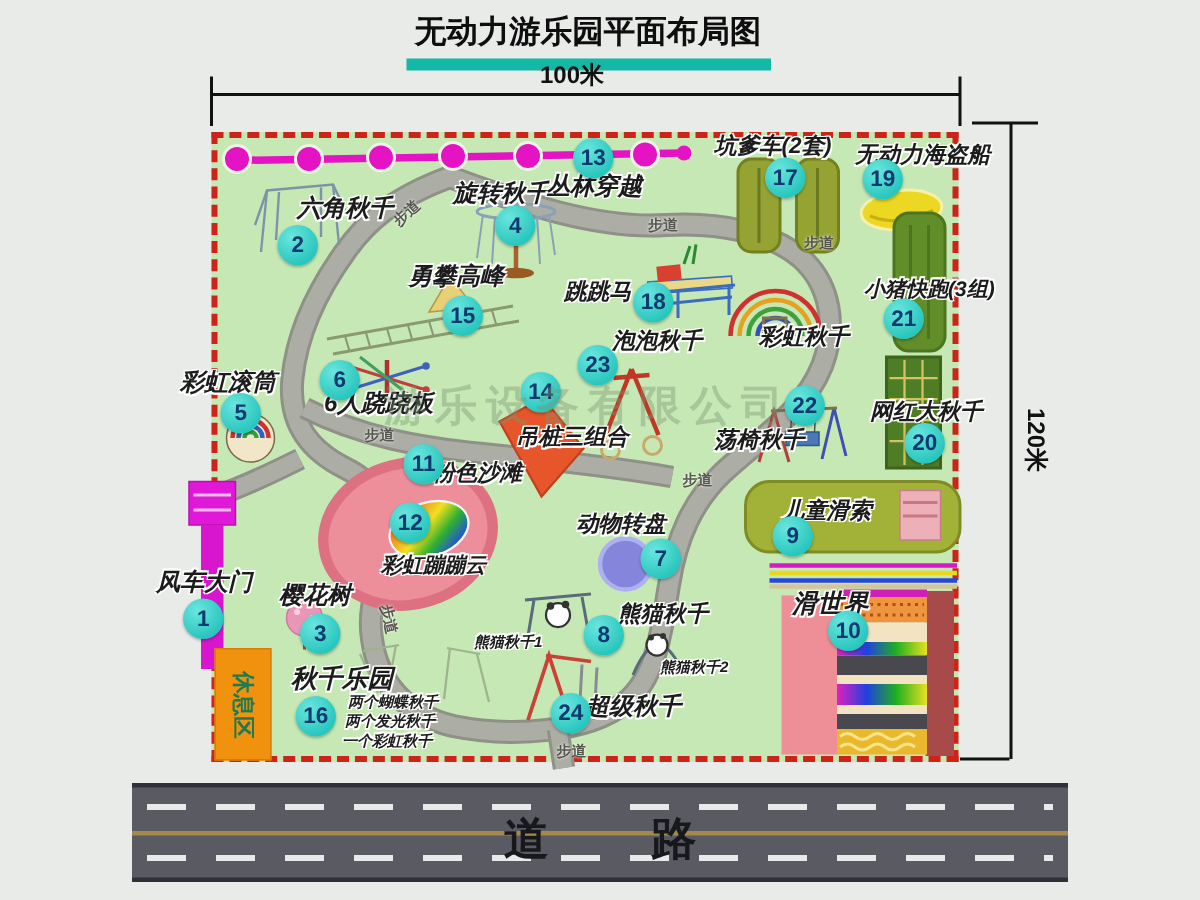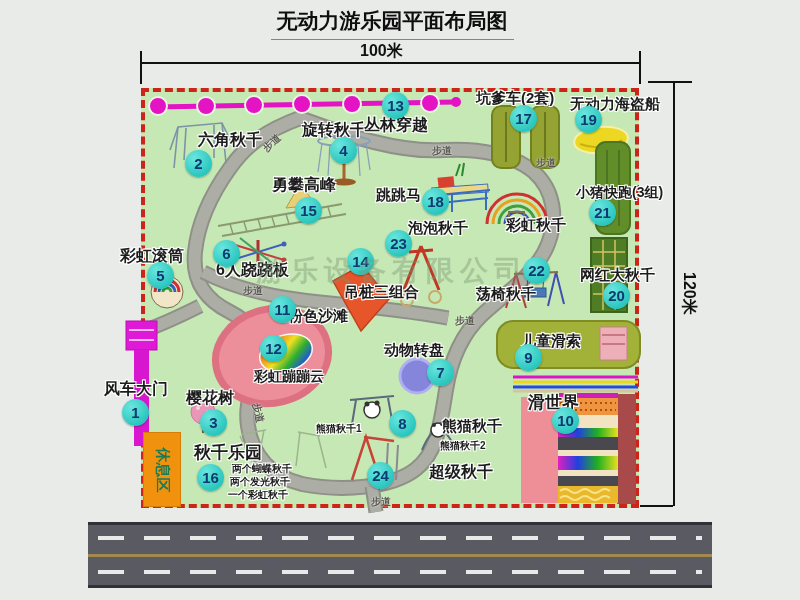--- a/index.html
+++ b/index.html
@@ -1,28 +1,28 @@
 <!DOCTYPE html>
 <html><head>
 <meta charset="utf-8">
 <style>
   html,body{margin:0;padding:0;}
   body{font-family:"Liberation Sans","DejaVu Sans",sans-serif;}
   #stage{position:relative;width:800px;height:600px;background:#e9ebe9;overflow:hidden;}
   .abs{position:absolute;}
   .title{position:absolute;left:0;top:7px;width:784px;text-align:center;
          font-size:21px;font-weight:700;color:#0e0e0e;}
-  .title span{display:inline-block;border-bottom:1px solid #14b8a6;padding:0 6px 4px;}
+  .title span{display:inline-block;border-bottom:8px solid #14b8a6;padding:0 6px 4px;}
   .dim{position:absolute;font-size:16px;font-weight:700;color:#111;line-height:1;}
   .dline{position:absolute;background:#111;}
   .map{position:absolute;left:141px;top:88px;width:498px;height:420px;
        background:#c6e8b4;border:4px dashed #cc2418;box-sizing:border-box;}
   .al{position:absolute;font-weight:700;color:#1c1c1c;white-space:nowrap;line-height:1;
       text-shadow:-1px -1px 0 #fff,1px -1px 0 #fff,-1px 1px 0 #fff,1px 1px 0 #fff,0 -1px 0 #fff,0 1px 0 #fff;
-      font-size:15px;}
+      font-size:15px;font-style:italic;}
   .sm{font-size:10px;}
   .bd{position:absolute;width:27px;height:27px;border-radius:50%;
       background:radial-gradient(circle at 35% 30%,#6ae6de,#29c6be 72%);
       color:#0d3a70;font-weight:700;font-size:15px;display:flex;align-items:center;
       justify-content:center;box-shadow:0 1px 2px rgba(0,0,0,.3);line-height:1;}
   .wp{position:absolute;font-size:10px;font-weight:700;color:#56564e;white-space:nowrap;
       text-shadow:0 0 2px #fff;line-height:1;}
   .rest{position:absolute;left:143px;top:432px;width:36px;height:73px;
         background:#f0920e;border:1px solid #d87c08;}
   .rest span{position:absolute;left:50%;top:50%;transform:translate(-50%,-50%) rotate(90deg);
@@ -291,42 +291,42 @@
   <div class="wp" style="left:248px;top:408px;transform:rotate(78deg);">步道</div>
   <div class="wp" style="left:371px;top:497px;">步道</div>
 
   <div class="al" style="left:104px;top:381px;font-size:16px;">风车大门</div>
   <div class="al" style="left:198px;top:132px;font-size:16px;">六角秋千</div>
   <div class="al" style="left:186px;top:390px;font-size:16px;">樱花树</div>
   <div class="al" style="left:302px;top:122px;font-size:16px;">旋转秋千</div>
   <div class="al" style="left:120px;top:248px;font-size:16px;">彩虹滚筒</div>
   <div class="al" style="left:216px;top:262px;font-size:16px;">6人跷跷板</div>
   <div class="al" style="left:384px;top:342px;">动物转盘</div>
-  <div class="al" style="left:412px;top:418px;margin-left:30px;">熊猫秋千</div>
+  <div class="al" style="left:412px;top:402px;">熊猫秋千</div>
   <div class="al sm" style="left:316px;top:402px;margin-top:22px;">熊猫秋千1</div>
   <div class="al sm" style="left:413px;top:441px;padding-left:27px;">熊猫秋千2</div>
   <div class="al" style="left:521px;top:333px;">儿童滑索</div>
   <div class="al" style="left:528px;top:394px;font-size:17px;">滑世界</div>
   <div class="al" style="left:288px;top:308px;">粉色沙滩</div>
   <div class="al" style="left:254px;top:369px;font-size:14px;">彩虹蹦蹦云</div>
   <div class="al" style="left:364px;top:117px;font-size:16px;">丛林穿越</div>
   <div class="al" style="left:344px;top:284px;">吊桩三组合</div>
   <div class="al" style="left:272px;top:177px;font-size:16px;">勇攀高峰</div>
   <div class="al" style="left:194px;top:444px;font-size:17px;">秋千乐园</div>
   <div class="al sm" style="left:232px;top:464px;">两个蝴蝶秋千</div>
   <div class="al sm" style="left:230px;top:477px;">两个发光秋千</div>
   <div class="al sm" style="left:228px;top:490px;">一个彩虹秋千</div>
   <div class="al" style="left:476px;top:90px;">坑爹车(2套)</div>
   <div class="al" style="left:376px;top:187px;">跳跳马</div>
   <div class="al" style="left:570px;top:96px;">无动力海盗船</div>
   <div class="al" style="left:580px;top:267px;">网红大秋千</div>
   <div class="al" style="left:576px;top:185px;font-size:14px;">小猪快跑(3组)</div>
   <div class="al" style="left:476px;top:286px;">荡椅秋千</div>
   <div class="al" style="left:408px;top:220px;">泡泡秋千</div>
-  <div class="al" style="left:390px;top:464px;font-size:16px;margin-left:39px;">超级秋千</div>
+  <div class="al" style="left:390px;top:464px;font-size:16px;">超级秋千</div>
   <div class="al" style="left:506px;top:217px;">彩虹秋千</div>
 
   <div class="bd" style="left:122px;top:399px;">1</div>
   <div class="bd" style="left:185px;top:150px;">2</div>
   <div class="bd" style="left:200px;top:409px;">3</div>
   <div class="bd" style="left:330px;top:137px;">4</div>
   <div class="bd" style="left:147px;top:262px;">5</div>
   <div class="bd" style="left:213px;top:240px;">6</div>
   <div class="bd" style="left:427px;top:359px;">7</div>
   <div class="bd" style="left:389px;top:410px;">8</div>
@@ -346,15 +346,16 @@
   <div class="bd" style="left:523px;top:257px;">22</div>
   <div class="bd" style="left:385px;top:230px;">23</div>
   <div class="bd" style="left:367px;top:462px;">24</div>
 
   <div class="wm1">游乐设备有限公司</div>
 
   <div class="road">
     <div class="lane" style="top:11px;"></div>
     <div class="mid"></div>
     <div class="lane" style="top:45px;"></div>
+    <div class="roadtxt">道  路</div>
   </div>
 
 </div>
 
 </body></html>

